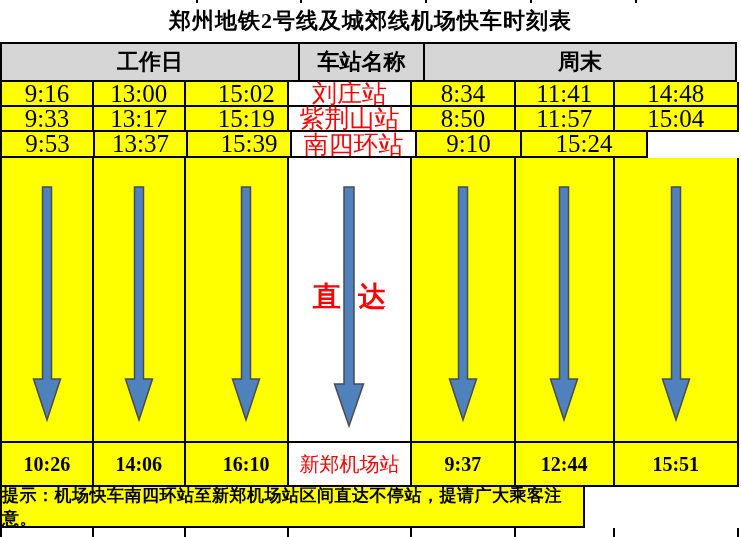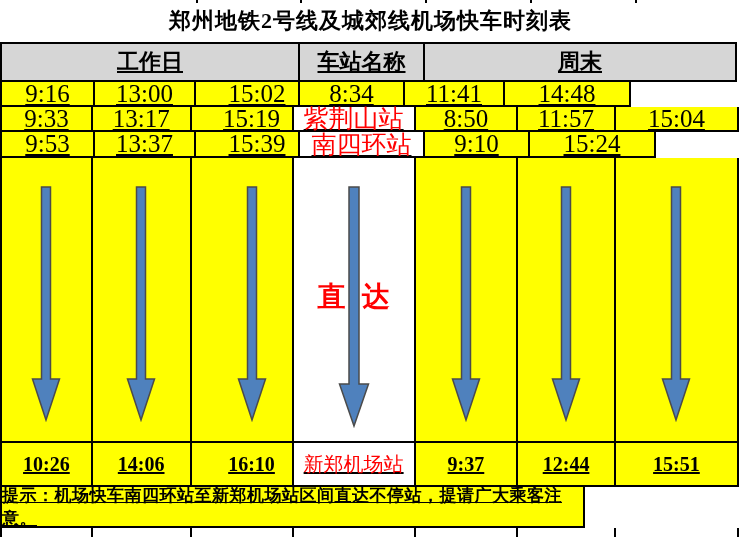--- a/index.html
+++ b/index.html
@@ -7,27 +7,27 @@
        font-family:"Liberation Serif","DejaVu Serif",serif;}
   .sheet{position:relative;width:741px;height:537px;background:#ffffff;}
 
   
   .tick{position:absolute;top:0;width:2px;height:3px;background:#000;}
 
   .title-row{height:42px;display:flex;align-items:center;justify-content:center;}
   .title-row span{font-size:22px;font-weight:bold;color:#000;letter-spacing:1px;}
 
   .tbl{width:739px;}
-  .row{display:flex;text-decoration:underline;}
+  .row{display:flex;}
   .cell{box-sizing:border-box;display:flex;align-items:center;justify-content:center;
         border-right:2px solid #000;border-bottom:2px solid #000;background:#FFFF00;}
   .row .cell:first-child{border-left:2px solid #000;}
 
   
-  .c1{width:95px;}  .c2{width:101px;} .c3{width:104px;padding-left:20px;}
+  .c1{width:95px;}  .c2{width:93px;} .c3{width:104px;padding-left:20px;}
   .c4{width:125px;} .c5{width:105px;} .c6{width:100px;} .c7{width:126px;}
   .m3a{width:300px;} .m3b{width:312px;}
 
   
   .hrow .cell{height:40px;background:#D6D6D6;border-top:2px solid #000;
               font-size:22px;font-weight:bold;color:#000;}
 
   
   .trow .cell{height:25px;font-size:25px;color:#000;}
   .trow3 .cell{height:26px;}
@@ -73,20 +73,21 @@
     <div class="row hrow">
       <div class="cell m3a">工作日</div>
       <div class="cell c4">车站名称</div>
       <div class="cell m3b">周末</div>
     </div>
 
     <div class="row trow">
       <div class="cell c1">9:16</div>
       <div class="cell c2">13:00</div>
       <div class="cell c3">15:02</div>
+      <div class="cell c4 station">刘庄站</div>
       <div class="cell c5">8:34</div>
       <div class="cell c6">11:41</div>
       <div class="cell c7">14:48</div>
     </div>
 
     <div class="row trow">
       <div class="cell c1">9:33</div>
       <div class="cell c2">13:17</div>
       <div class="cell c3">15:19</div>
       <div class="cell c4 station">紫荆山站</div>

